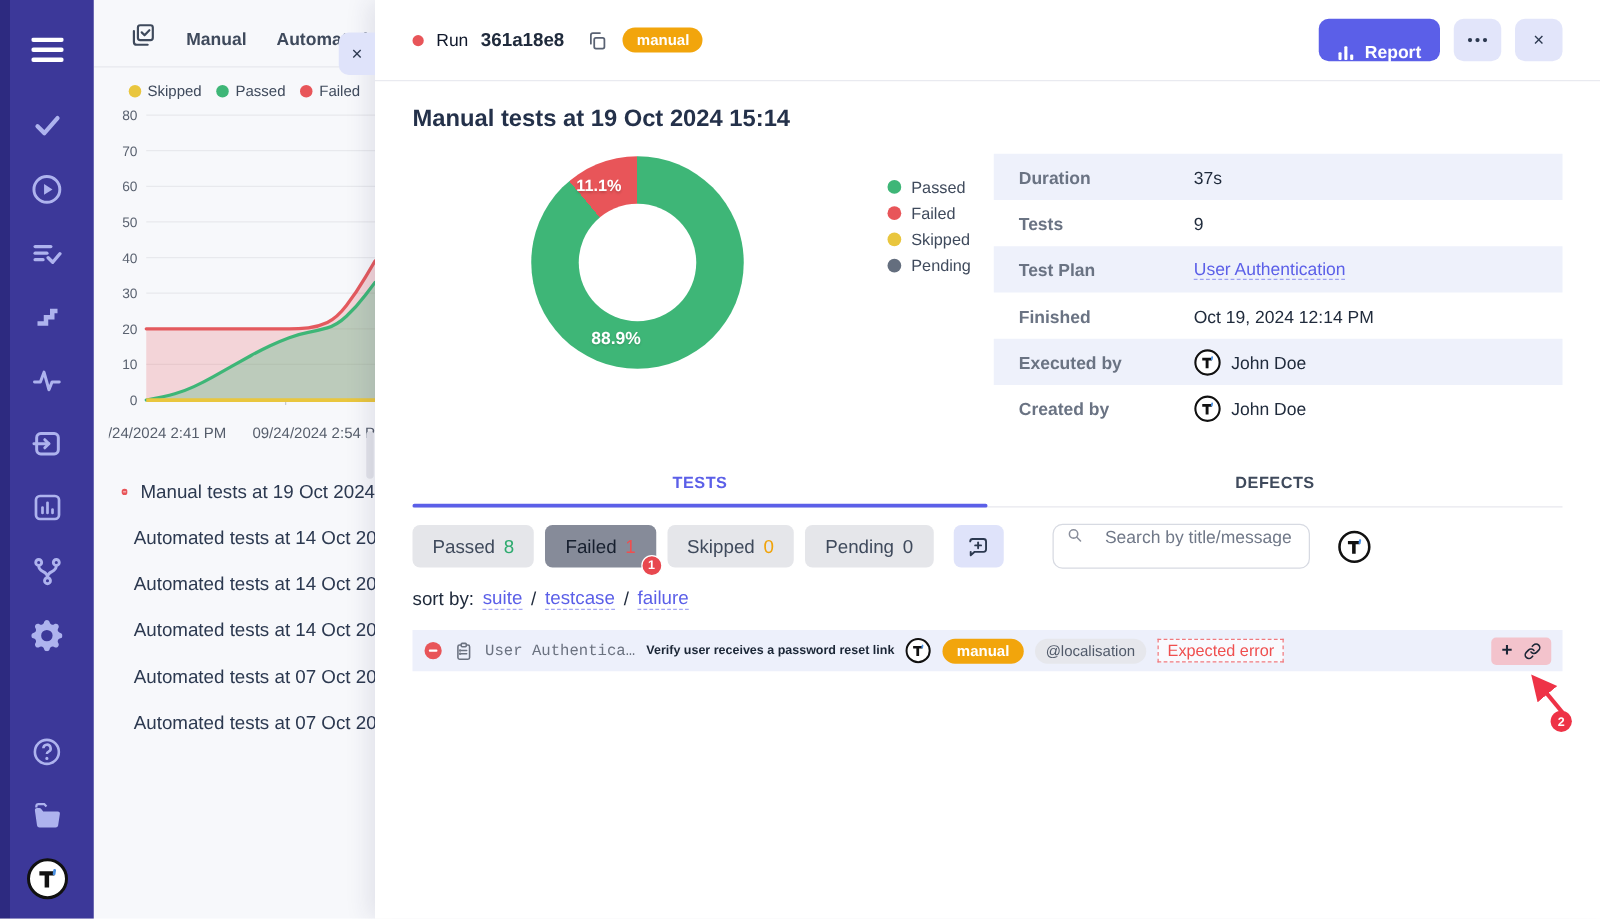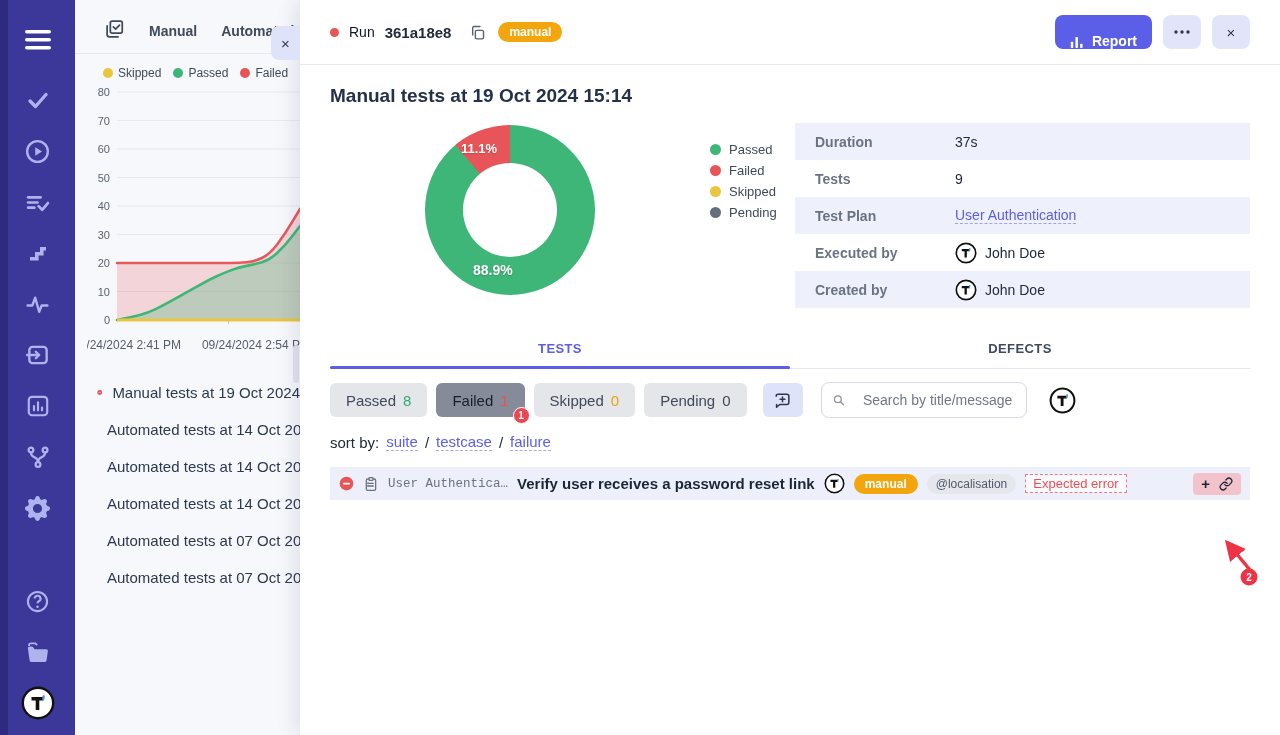--- a/index.html
+++ b/index.html
@@ -89,33 +89,33 @@
     gap:7px;font-size:15px;color:#3f4a5c;cursor:pointer;border:0;font-family:"Liberation Sans",sans-serif}
   .chip .cnt{font-weight:400}
   .cnt-green{color:#2eab6f}.cnt-red{color:#ef4f4f}.cnt-orange{color:#f0a30a}.cnt-dark{color:#3f4a5c}
   .chip.active{background:#868b99;color:#161f2e;position:relative}
   .chip-badge{position:absolute;right:-5px;bottom:-7px;width:17px;height:17px;border-radius:50%;
     background:#e8484f;color:#fff;font-size:10px;font-weight:700;display:flex;align-items:center;
     justify-content:center;border:1px solid #fff}
   .comment-btn{width:40px;height:34px;background:#dfe3fa;border:0;border-radius:6px;margin-left:7px;
     display:flex;align-items:center;justify-content:center;color:#2c3950;cursor:pointer}
   .search{height:36px;width:206px;border:1px solid #d7dae2;border-radius:8px;display:flex;
-    align-items:center;padding:0 10px;gap:16px;background:#fff;margin-left:9px}
+    align-items:flex-start;padding:0 10px;gap:16px;background:#fff;margin-left:30px}
   .search input{border:0;outline:0;font-size:14px;width:100%;color:#333;background:transparent;
     font-family:"Liberation Sans",sans-serif}
   .search input::placeholder{color:#707888}
   .avatar{border-radius:50%;cursor:pointer;flex:0 0 auto}
 
   .sort-row{margin:15px 30px 16px;font-size:15px;color:#202b3c;display:flex;gap:7px;align-items:center}
   .sort-link{color:#5b5fe8;border-bottom:1px dashed rgba(91,95,232,.55);cursor:pointer;text-decoration:none}
 
   .test-row{margin:11px 30px 0;height:33px;background:#edf0fb;display:flex;align-items:center;gap:9px;
     padding:0 9px;cursor:pointer}
   .suite-name{font-family:"Liberation Mono",monospace;font-size:12.5px;color:#6b7280;white-space:nowrap}
-  .test-title{font-size:15px;font-weight:700;color:#1b2636;white-space:nowrap}
+  .test-title{font-size:10px;font-weight:700;color:#1b2636;white-space:nowrap}
   .tag-pill{background:#e6e7ec;color:#515a6a;font-size:12px;border-radius:10px;padding:3px 9px;white-space:nowrap}
   .err-box{color:#ef4f4f;border:1px dashed #ef7a7f;font-size:13px;padding:1px 7px;background:rgba(255,255,255,.65);white-space:nowrap}
   .row-actions{margin-left:auto;background:#f3c3cc;border-radius:4px;height:22px;display:flex;
     align-items:center;gap:9px;padding:0 8px;cursor:pointer}
   .row-actions .plus{font-size:15px;font-weight:700;color:#1b2636;line-height:1}
   .anno{position:absolute;left:913px;top:537px;pointer-events:none}
 </style>
 </head>
 <body>
 
@@ -395,20 +395,24 @@
         <span class="dlabel">Tests</span>
         <span class="dvalue">9</span>
       </div>
       <div class="drow">
         <span class="dlabel">Test Plan</span>
         <span class="dvalue">
             <a class="plan-link">User Authentication</a>
           </span>
       </div>
       <div class="drow">
+        <span class="dlabel">Finished</span>
+        <span class="dvalue">Oct 19, 2024 12:14 PM</span>
+      </div>
+      <div class="drow">
         <span class="dlabel">Executed by</span>
         <span class="dvalue">
           <svg class="avatar" width="22" height="22" viewBox="0 0 34 34">
               <circle cx="17" cy="17" r="15" fill="#fff" stroke="#111" stroke-width="2.6"></circle>
               <path d="M10.5 11h12v3.4h-4.2V24h-3.6V14.4h-4.2z" fill="#111"></path>
               <rect x="21.4" y="9.2" width="2.2" height="5" rx="1" transform="rotate(9 22.5 11.7)" fill="#4a90e2"></rect>
             </svg>
           <span>John Doe</span>
         </span>
       </div>

